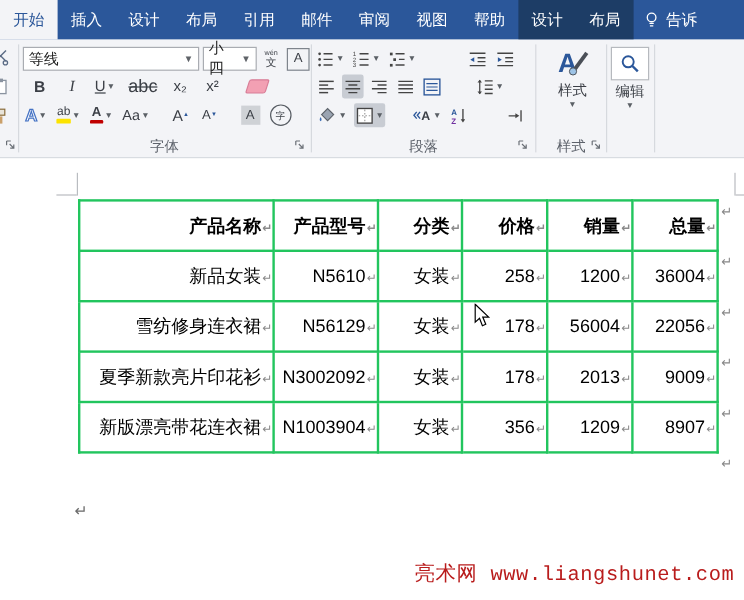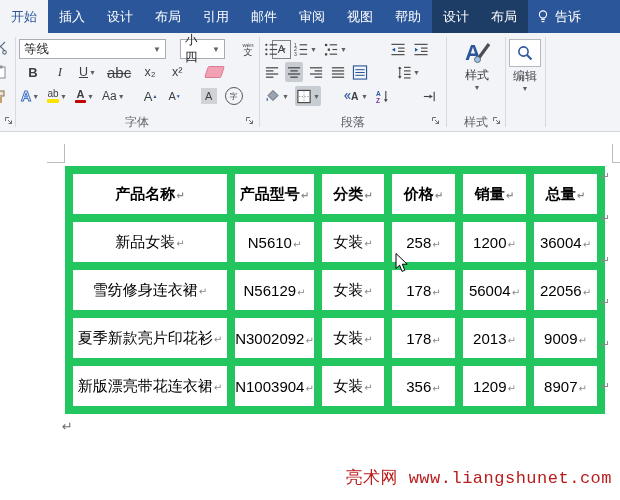--- a/index.html
+++ b/index.html
@@ -37,21 +37,21 @@
   .eraser{display:inline-block;width:15px;height:10px;background:#f2a0b3;border:1px solid #d87d97;
           transform:skewX(-18deg);border-radius:2px;}
   .bigbtn{position:absolute;display:flex;flex-direction:column;align-items:center;width:52px;color:#3b3f46;}
   .bigbtn .blabel{font-size:12px;margin-top:1px;}
   .bigbtn .arw{margin:0;}
   .supArr{font-size:5px;color:#2b579a;vertical-align:top;line-height:1;}
   
   .doc{position:absolute;left:0;top:132px;width:620px;height:368px;background:#fff;}
   .cmark{position:absolute;background:#b9bcc0;}
   .wtable{position:absolute;left:65px;top:34px;border-collapse:collapse;table-layout:fixed;}
-  .wtable td{border:8px solid #22c55e;height:40px;text-align:center;vertical-align:middle;
+  .wtable td{border:2px solid #22c55e;height:40px;text-align:right;vertical-align:middle;
              font-size:15px;color:#000;padding:0;white-space:nowrap;overflow:hidden;}
   .wtable tr.hd td{font-weight:bold;}
   .cm{font-size:10px;color:#8a8a8a;margin-left:1px;font-family:"DejaVu Sans",sans-serif;}
   .rmark{position:absolute;left:601px;font-size:11px;color:#8a8a8a;font-family:"DejaVu Sans",sans-serif;}
   .pmark{position:absolute;left:62px;top:287px;font-size:13px;color:#6a6a6a;font-family:"DejaVu Sans",sans-serif;}
   .watermark{position:absolute;right:8px;top:334px;font-family:Liberation Mono, monospace;
              font-size:17px;color:#b91c1c;letter-spacing:.5px;white-space:nowrap;}
   svg{display:block;}
 </style>
 </head>
@@ -107,21 +107,21 @@
         </svg>
       </span>
       <span class="launch" style="left:4px">
         <svg width="10" height="10" viewBox="0 0 10 10">
           <path d="M1.5,1.5 H5 M1.5,1.5 V5 M4,4 L7.5,7.5 M7.5,4.5 V7.5 H4.5" fill="none" stroke="#6a6f76" stroke-width="1"></path>
         </svg>
       </span>
     </div>
     <div class="vsep" style="left:15px"></div>
 
-    <div class="r-row" style="left:19px;top:5px;gap:14px">
+    <div class="r-row" style="left:19px;top:5px;gap:3px">
       <div class="combo" style="width:147px">
         <span>等线</span>
         <span class="ca">▼</span>
       </div>
       <div class="combo" style="width:45px">
         <span>小四</span>
         <span class="ca">▼</span>
       </div>
       <span class="btn">
         <span class="stack">

